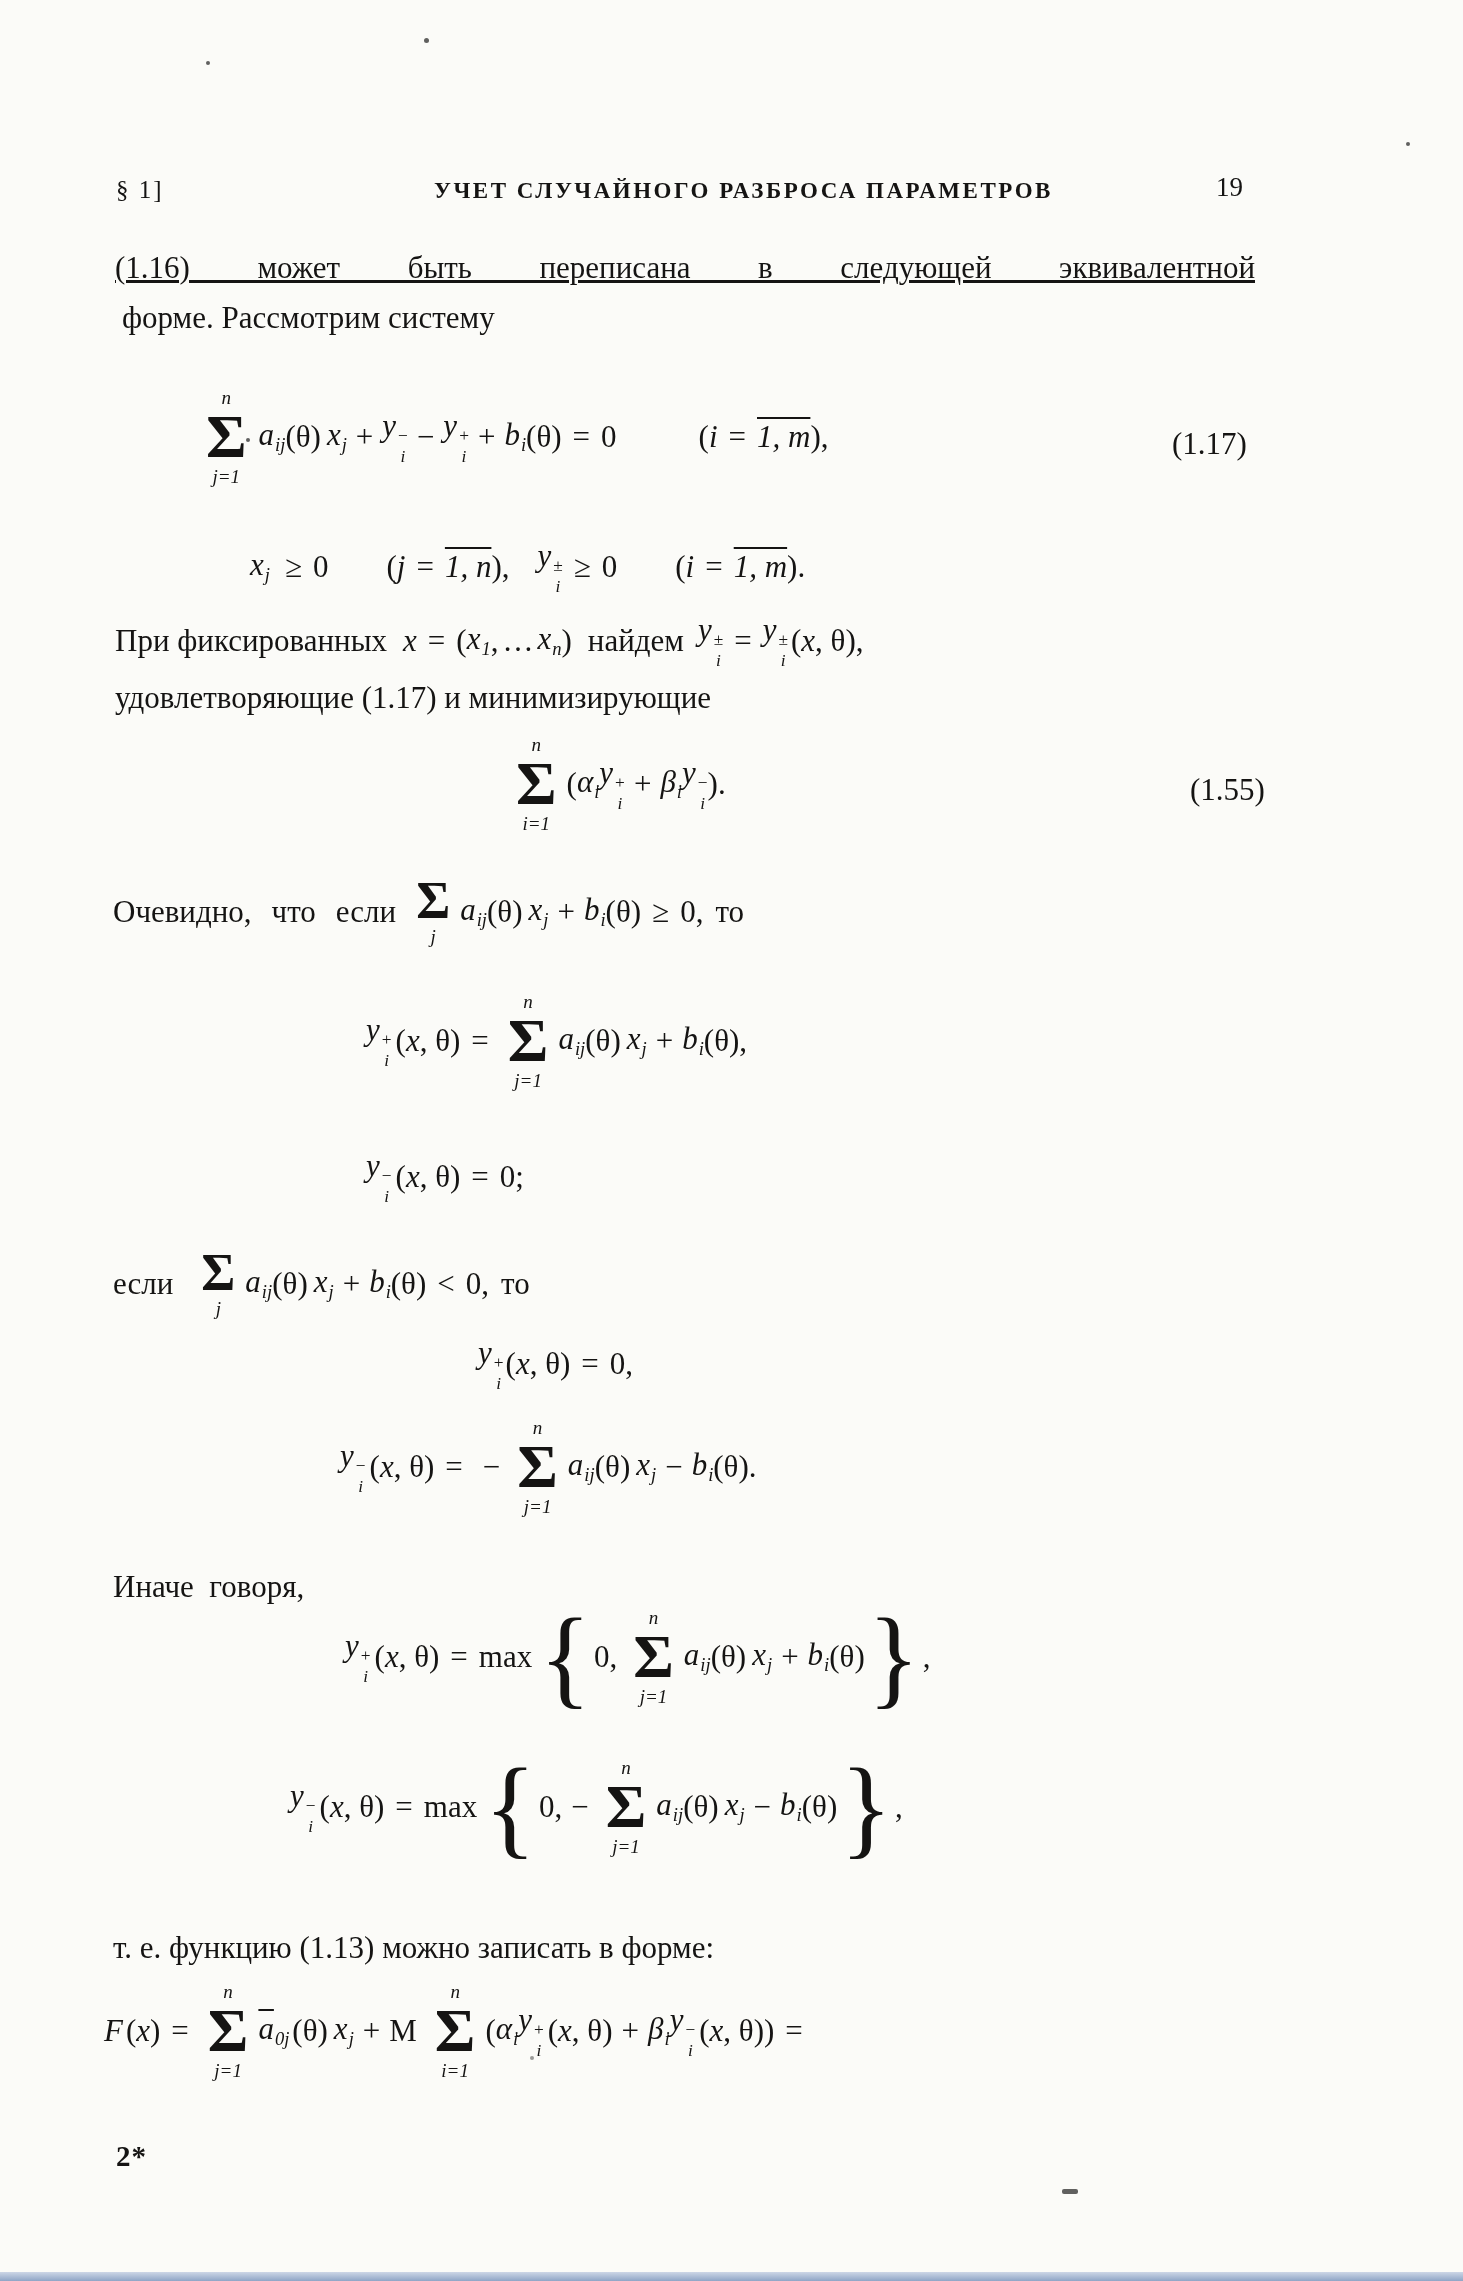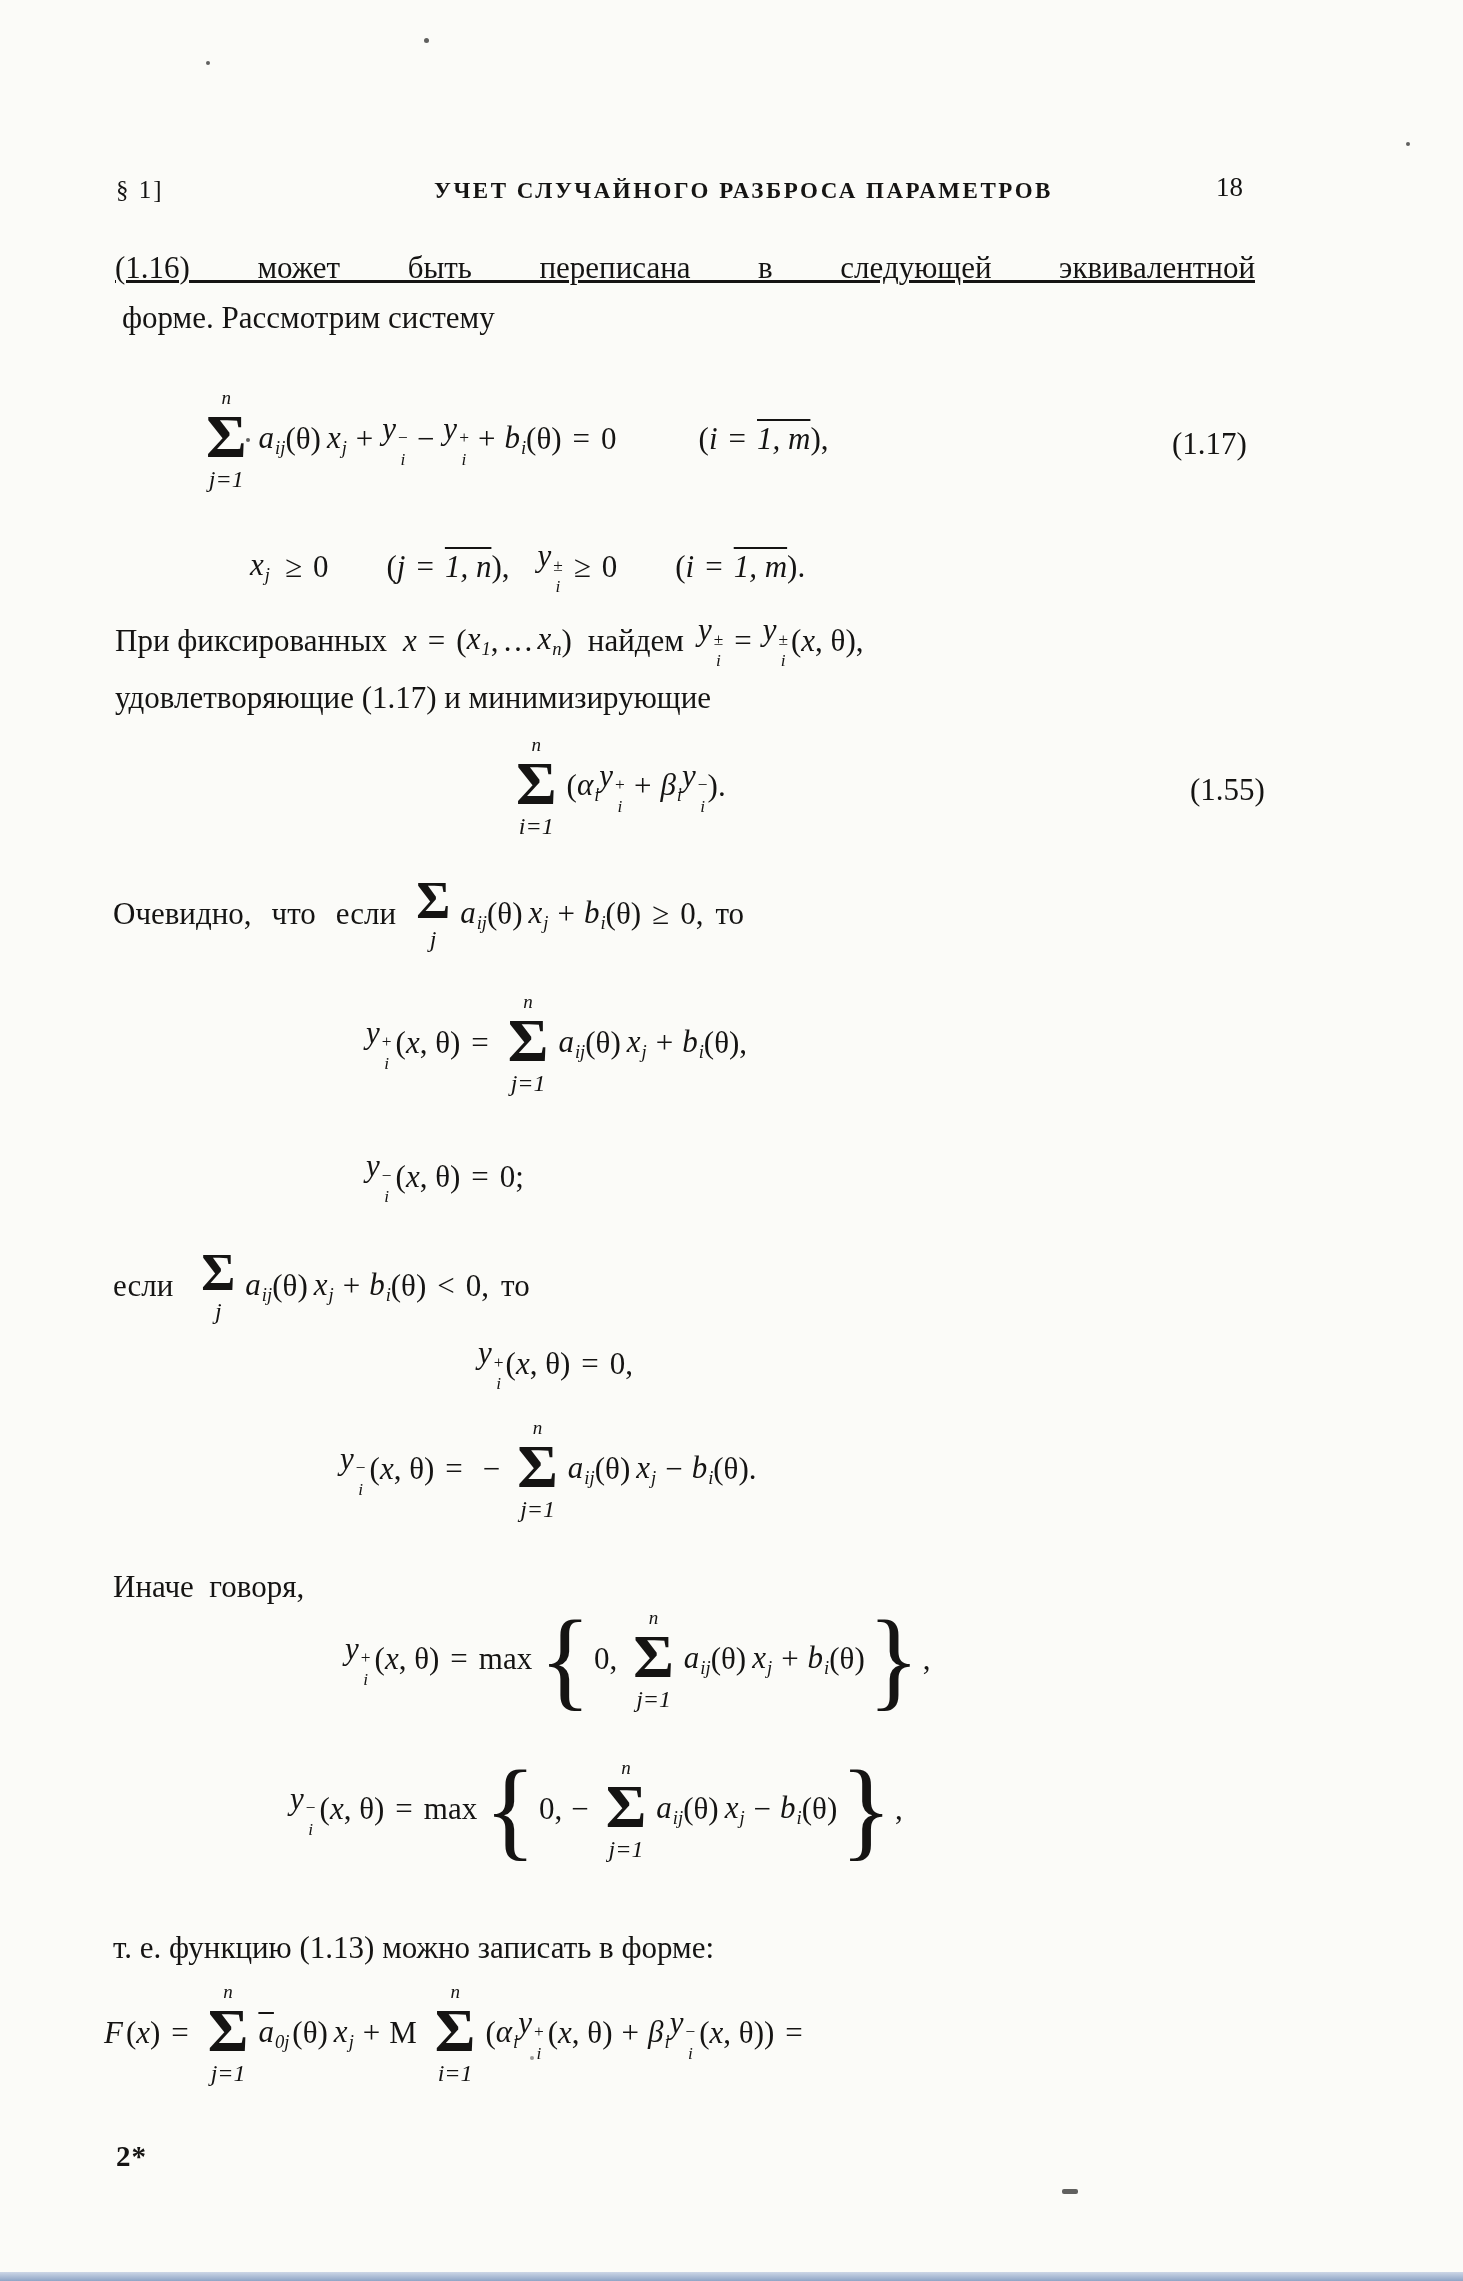--- a/index.html
+++ b/index.html
@@ -27,36 +27,36 @@
   .tov{font-style:italic;text-decoration:overline;text-decoration-thickness:2px;}
   .tbar{text-decoration:overline;text-decoration-thickness:2px;}
   .tv{white-space:nowrap;}
   .tsub{font-size:0.60em;font-style:italic;vertical-align:-0.32em;margin-left:1px;}
   .stk{display:inline-flex;flex-direction:column;align-items:center;line-height:1;margin-left:2px;row-gap:4px;vertical-align:-0.15em;}
   .stk-sup{font-size:0.56em;line-height:1;font-style:normal;}
   .stk-sub{font-size:0.56em;line-height:1;font-style:italic;}
   .sum{display:inline-flex;flex-direction:column;align-items:center;line-height:1;margin:0 8px;}
   .sum-top{font-size:19px;font-style:italic;margin-bottom:2px;}
   .sum-sig{font-size:62px;font-weight:700;line-height:0.88;}
-  .sum-bot{font-size:24px;font-style:italic;margin-top:3px;}
+  .sum-bot{font-size:19px;font-style:italic;margin-top:3px;}
   .sumb .sum-sig{font-size:52px;}
   .tbrace{font-size:108px;font-weight:400;line-height:0;margin:0 3px;transform:scaleY(1.02);}
   .eqno{font-size:31px;}
   .footer-mark{left:116px;top:2140px;font-size:29px;font-weight:600;letter-spacing:1px;}
   
   .bottom-edge{left:0;top:2272px;width:1463px;height:9px;
     background:linear-gradient(#cdd6e6,#8fa5c6);}
   .speck{border-radius:50%;background:#3a3a38;opacity:.8;}
 </style>
 </head>
 <body>
 
 <div class="abs section-mark">§ 1]</div>
 <div class="abs running-title">УЧЕТ СЛУЧАЙНОГО РАЗБРОСА ПАРАМЕТРОВ</div>
-<div class="abs page-number">18</div>
+<div class="abs page-number">19</div>
 
 <div class="abs pline just" style="left:115px;top:246px;width:1140px;">(1.16) может быть переписана в следующей эквивалентной</div>
 <div class="abs pline" style="left:122px;top:296px;">форме. Рассмотрим систему</div>
 
 <div class="abs fline" style="left:198px;top:388px;"><span class="sum"><span class="sum-top">n</span><span class="sum-sig">Σ</span><span class="sum-bot">j=1</span></span><span class="tsp" style="width: 4px;"></span><span class="tv"><span class="ti">a</span><span class="tsub">ij</span></span><span class="tr">(θ)</span><span class="tsp" style="width: 6px;"></span><span class="tv"><span class="ti">x</span><span class="tsub">j</span></span><span class="top">+</span><span class="tv"><span class="ti">y</span><span class="stk">
         <span class="stk-sup">−</span>
         <span class="stk-sub">i</span>
       </span></span><span class="top">−</span><span class="tv"><span class="ti">y</span><span class="stk">
         <span class="stk-sup">+</span>
         <span class="stk-sub">i</span>

